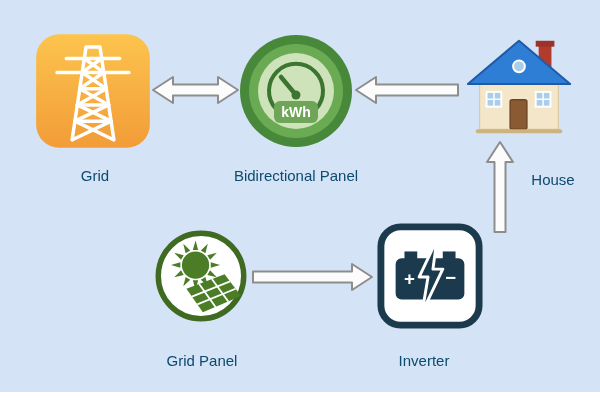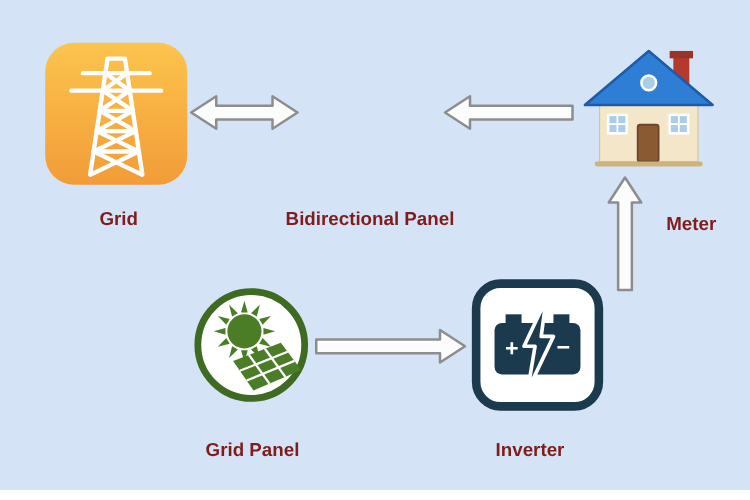--- a/index.html
+++ b/index.html
@@ -11,22 +11,22 @@
   .canvas {
     position: relative;
     width: 600px; height: 400px;
     background: #d5e3f6;
   }
   .node { position: absolute; }
   .label {
     position: absolute;
     transform: translateX(-50%);
     font-size: 15px;
-    font-weight: 700;
-    color: #7f1d1d;
+    font-weight: 400;
+    color: #0c4a6e;
     white-space: nowrap;
   }
   .arrows {
     position: absolute; left: 0; top: 0;
     width: 600px; height: 400px;
   }
   .arrow-shape {
     fill: #fcfcfc;
     stroke: #8d8d8d;
     stroke-width: 2;
@@ -69,20 +69,36 @@
         <path d="M42.5,22 L59.3,34 M57.5,22 L40.7,34"></path>
         <path d="M40.7,34 L61.4,48 M59.3,34 L38.6,48"></path>
         <path d="M38.6,48 L63.5,62 M61.4,48 L36.5,62"></path>
         <path d="M36.5,62 L65.6,76 M63.5,62 L34.4,76"></path>
         <path d="M34.4,76 L67.7,92 M65.6,76 L32.3,92"></path>
       </g>
     </svg>
   </div>
   <div class="label" style="left:95px; top:167px;">Grid</div>
 
+  <div class="node" style="left:239px; top:34px; width:114px; height:114px;">
+    <svg width="114" height="114" viewBox="-57 -57 114 114">
+      <circle r="56" fill="#47883a"></circle>
+      <circle r="47" fill="#6aaa53"></circle>
+      <circle r="38" fill="#cfe3bb"></circle>
+      <g>
+        <path d="M-20,18 A27,27 0 1 1 20,18" fill="none" stroke="#3c7530" stroke-width="4" stroke-linecap="round"></path>
+        <line x1="0" y1="4" x2="-15" y2="-14" stroke="#3c7530" stroke-width="4.5" stroke-linecap="round"></line>
+        <circle cx="0" cy="4" r="4.5" fill="#3c7530"></circle>
+      </g>
+      <g>
+        <rect x="-22" y="10" width="44" height="22" rx="6" fill="#6fa558"></rect>
+        <text x="0" y="26" text-anchor="middle" font-size="14" font-weight="bold" fill="#ffffff">kWh</text>
+      </g>
+    </svg>
+  </div>
   <div class="label" style="left:296px; top:167px;">Bidirectional Panel</div>
 
   <div class="node" style="left:460px; top:36px; width:118px; height:100px;">
     <svg width="118" height="100" viewBox="0 0 120 100">
       <rect x="80" y="6" width="13" height="26" fill="#b23b2e"></rect>
       <rect x="77" y="4" width="19" height="6" fill="#9c3328"></rect>
       <rect x="20" y="48" width="80" height="46" fill="#f4e6c8" stroke="#d9c49a" stroke-width="1"></rect>
       <polygon points="8,48 60,4 112,48" fill="#2f7ed6" stroke="#1f5aa8" stroke-width="2" stroke-linejoin="round"></polygon>
       <circle cx="60" cy="30" r="6" fill="#aacdea" stroke="#ffffff" stroke-width="2"></circle>
       <rect x="51" y="64" width="17" height="30" rx="2" fill="#8a5a33" stroke="#6e4627" stroke-width="1.5"></rect>
@@ -92,21 +108,21 @@
       </g>
       <g stroke="#ffffff" stroke-width="1.5">
         <line x1="34.5" y1="56" x2="34.5" y2="71"></line>
         <line x1="27" y1="63.5" x2="42" y2="63.5"></line>
         <line x1="84.5" y1="56" x2="84.5" y2="71"></line>
         <line x1="77" y1="63.5" x2="92" y2="63.5"></line>
       </g>
       <rect x="16" y="94" width="88" height="4" rx="2" fill="#cdb37e"></rect>
     </svg>
   </div>
-  <div class="label" style="left:553px; top:171px;">Meter</div>
+  <div class="label" style="left:553px; top:171px;">House</div>
 
   <div class="node" style="left:151px; top:226px; width:100px; height:100px;">
     <svg width="100" height="100" viewBox="-55 -55 110 110">
       <circle r="47" fill="#ffffff" stroke="#3e6b21" stroke-width="6"></circle>
       <g fill="#4a7d26">
         <circle cx="-6" cy="-12" r="15"></circle>
         <polygon points="10.7,-15 10.7,-9 21,-12"></polygon>
         <polygon points="10,-6.2 7,-1.1 17.4,1.5"></polygon>
         <polygon points="4.9,1 -0.2,4 7.5,11.4"></polygon>
         <polygon points="-3.1,4.7 -9,4.7 -6,15"></polygon>

